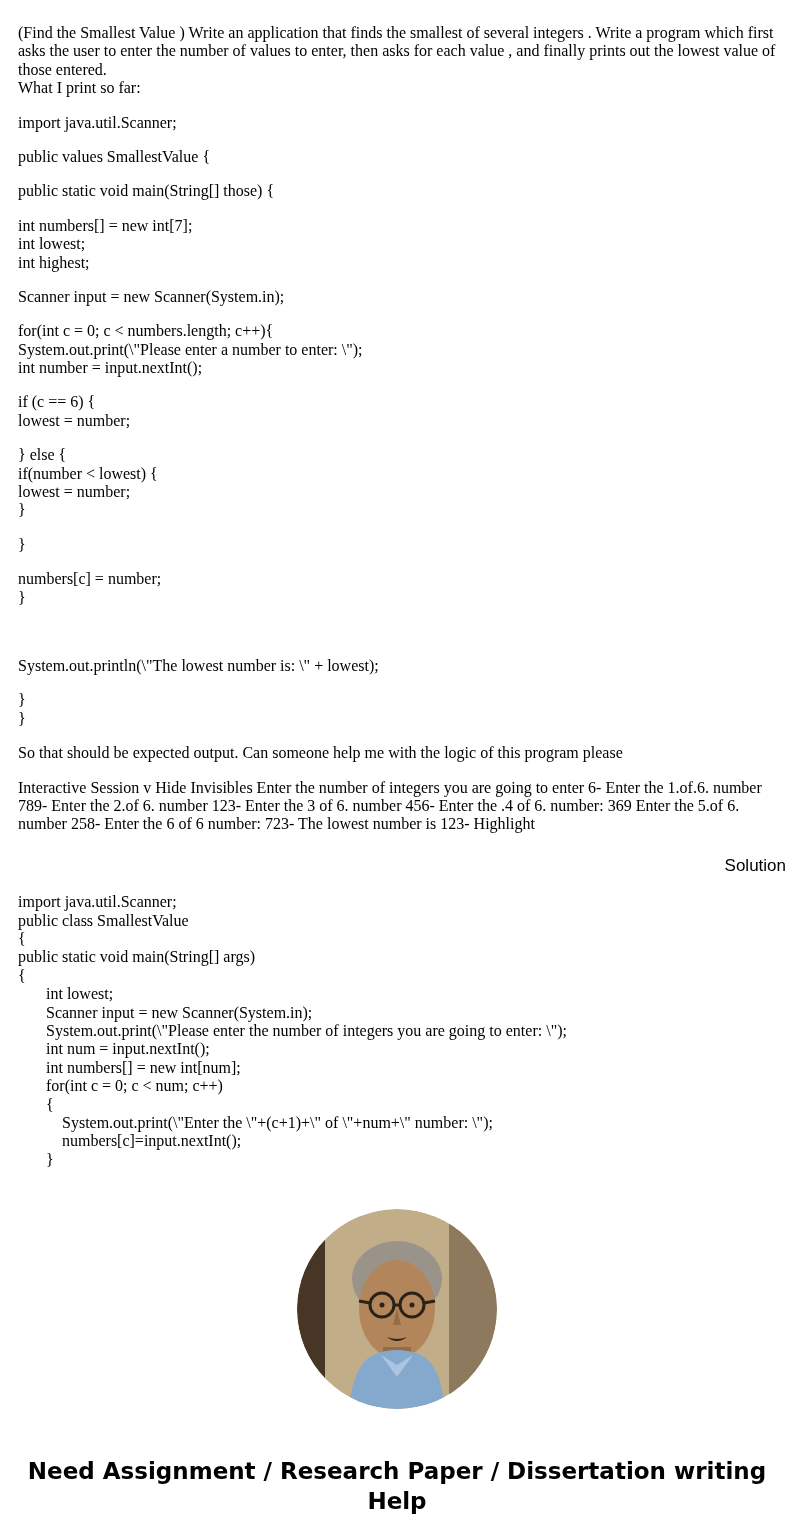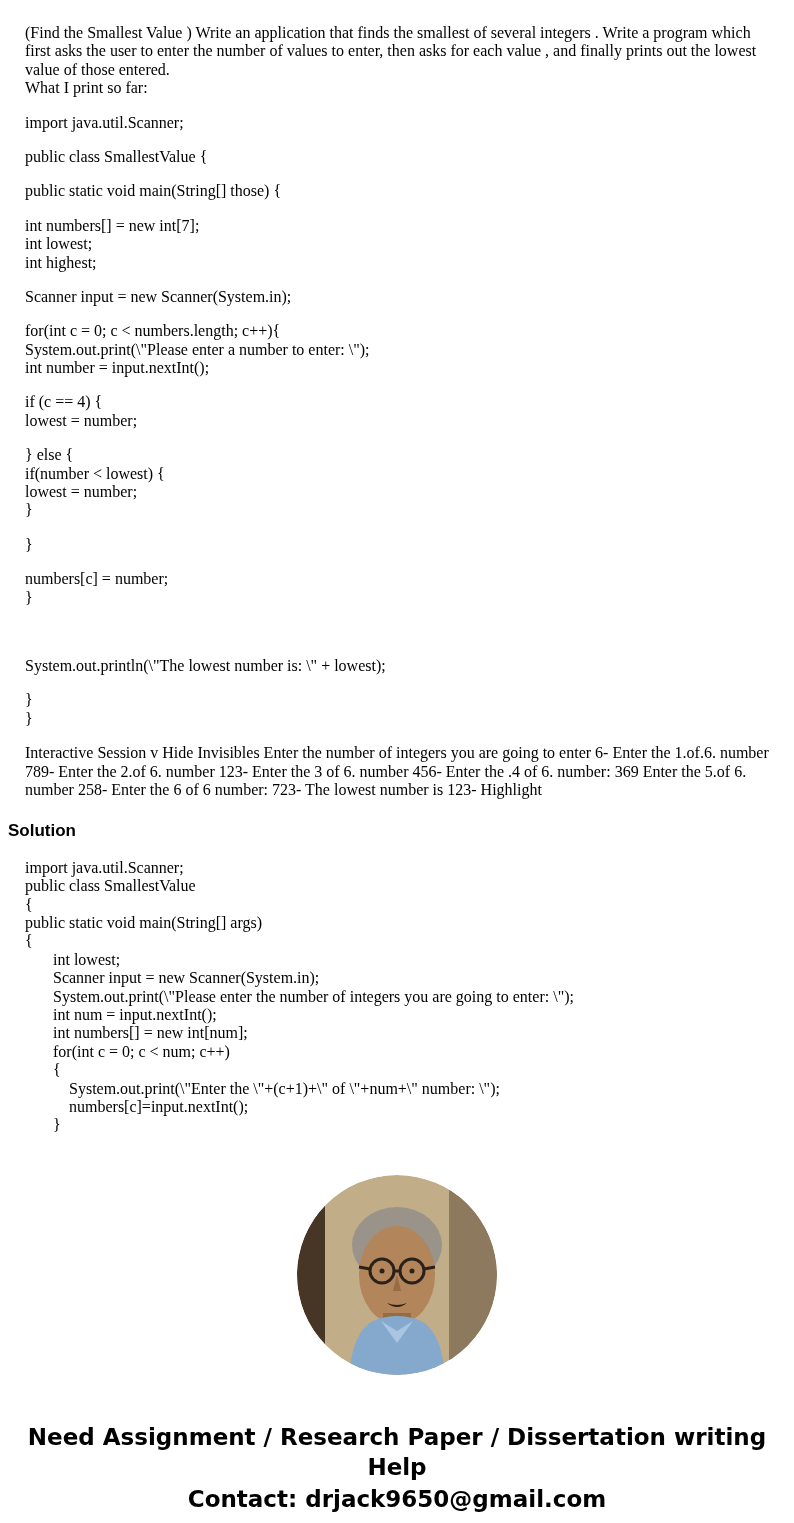--- a/index.html
+++ b/index.html
@@ -5,28 +5,29 @@
   html, body { background: #ffffff; }
   body {
     margin: 8px;
     width: 778px;
     font-family: "Liberation Serif", serif;
     font-size: 16px;
     line-height: 1.15;
     color: #000000;
   }
   main { display: block; }
-  p { margin: 16px 17px; white-space: pre-wrap; }
+  p { margin: 16px 10px; white-space: pre-wrap; }
   .extra-gap { margin-top: 50px; }
   h3 {
     font-family: "Liberation Sans", sans-serif;
     font-size: 17px;
-    font-weight: bold;
+    font-weight: normal;
     margin: 22px 0 18px 0;
     white-space: normal;
+    text-align: right;
   }
   .avatar-wrap {
     display: flex;
     justify-content: center;
     margin-top: 40px;
   }
   .avatar {
     width: 200px;
     height: 200px;
     border-radius: 50%;
@@ -45,42 +46,43 @@
   footer p { margin: 2px; white-space: normal; }
 </style>
 </head>
 <body>
 
 <main>
 
   <p><span>(Find the Smallest Value ) Write an application that finds the smallest of several integers . Write a program which first asks the user to enter the number of values to enter, then asks for each value , and finally prints out the lowest value of those entered.</span><br><span>What I print so far:</span></p>
 
   <p>import java.util.Scanner;</p>
-  <p>public class SmallestValue {</p>
+  <p>public values SmallestValue {</p>
   <p>public static void main(String[] those) {</p>
   <p>int numbers[] = new int[7];
 int lowest;
 int highest;</p>
   <p>Scanner input = new Scanner(System.in);</p>
   <p>for(int c = 0; c &lt; numbers.length; c++){
 System.out.print(\"Please enter a number to enter: \");
 int number = input.nextInt();</p>
-  <p>if (c == 4) {
+  <p>if (c == 6) {
 lowest = number;</p>
   <p>} else {
 if(number &lt; lowest) {
 lowest = number;
 }</p>
   <p>}</p>
   <p>numbers[c] = number;
 }</p>
   <p class="extra-gap">System.out.println(\"The lowest number is: \" + lowest);</p>
   <p>}
 }</p>
 
+  <p>So that should be expected output. Can someone help me with the logic of this program please</p>
 
   <p>Interactive Session v Hide Invisibles Enter the number of integers you are going to enter 6- Enter the 1.of.6. number 789- Enter the 2.of 6. number 123- Enter the 3 of 6. number 456- Enter the .4 of 6. number: 369 Enter the 5.of 6. number 258- Enter the 6 of 6 number: 723- The lowest number is 123- Highlight</p>
 
   <h3>Solution</h3>
 
   <p>import java.util.Scanner;
 public class SmallestValue
 {
 public static void main(String[] args)
 {

